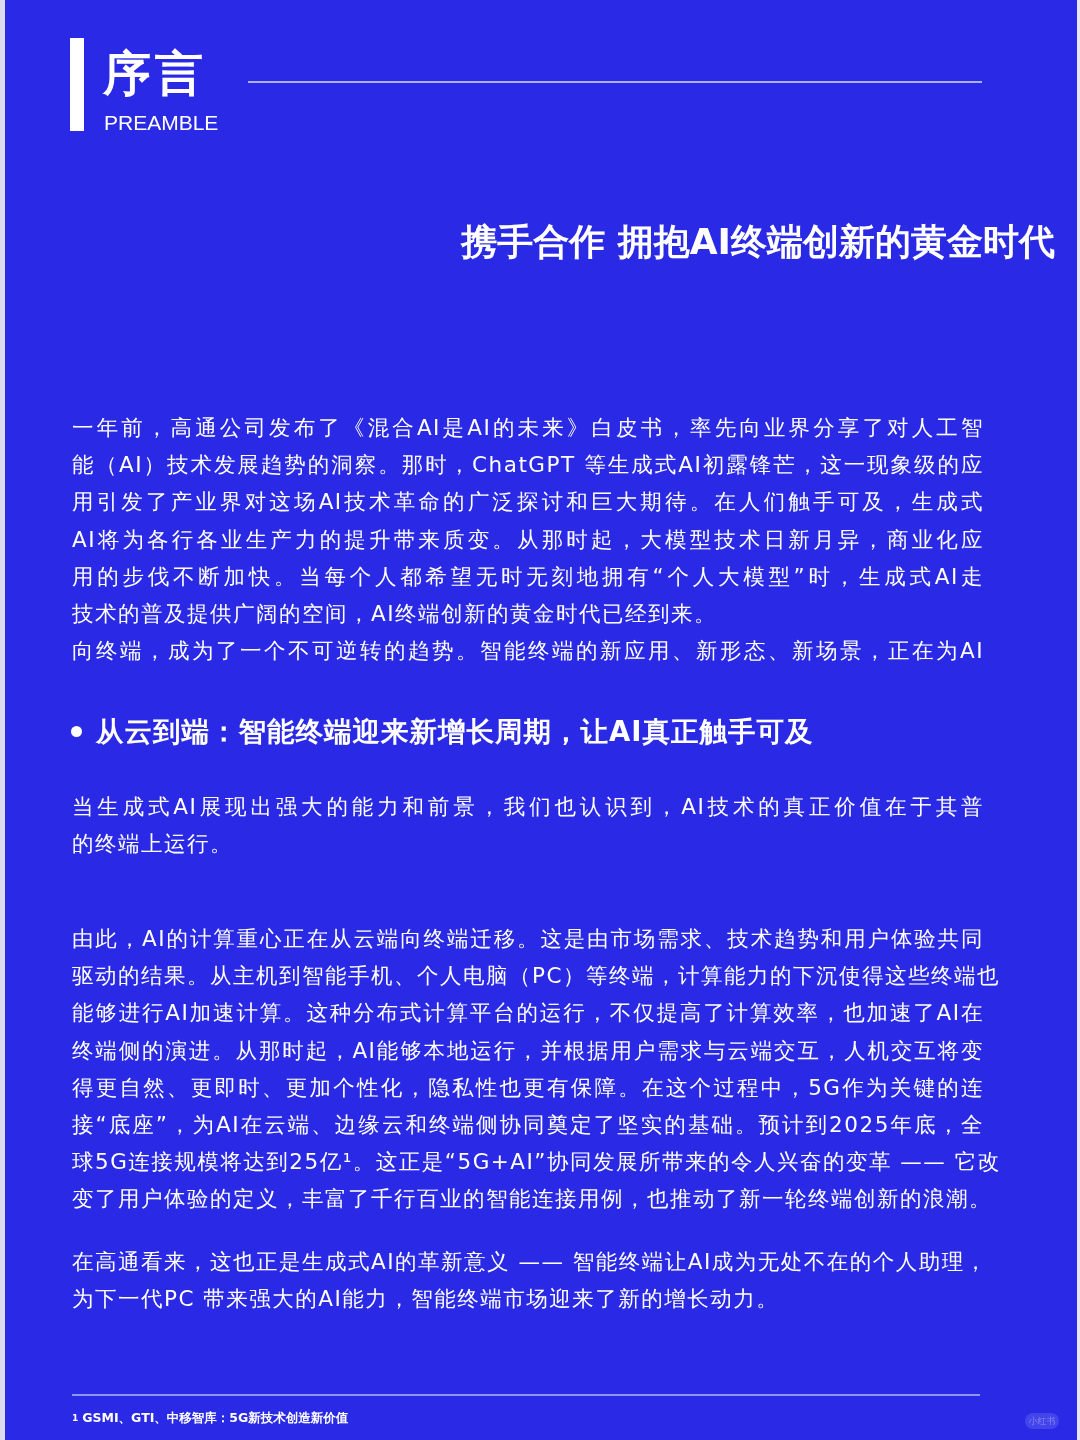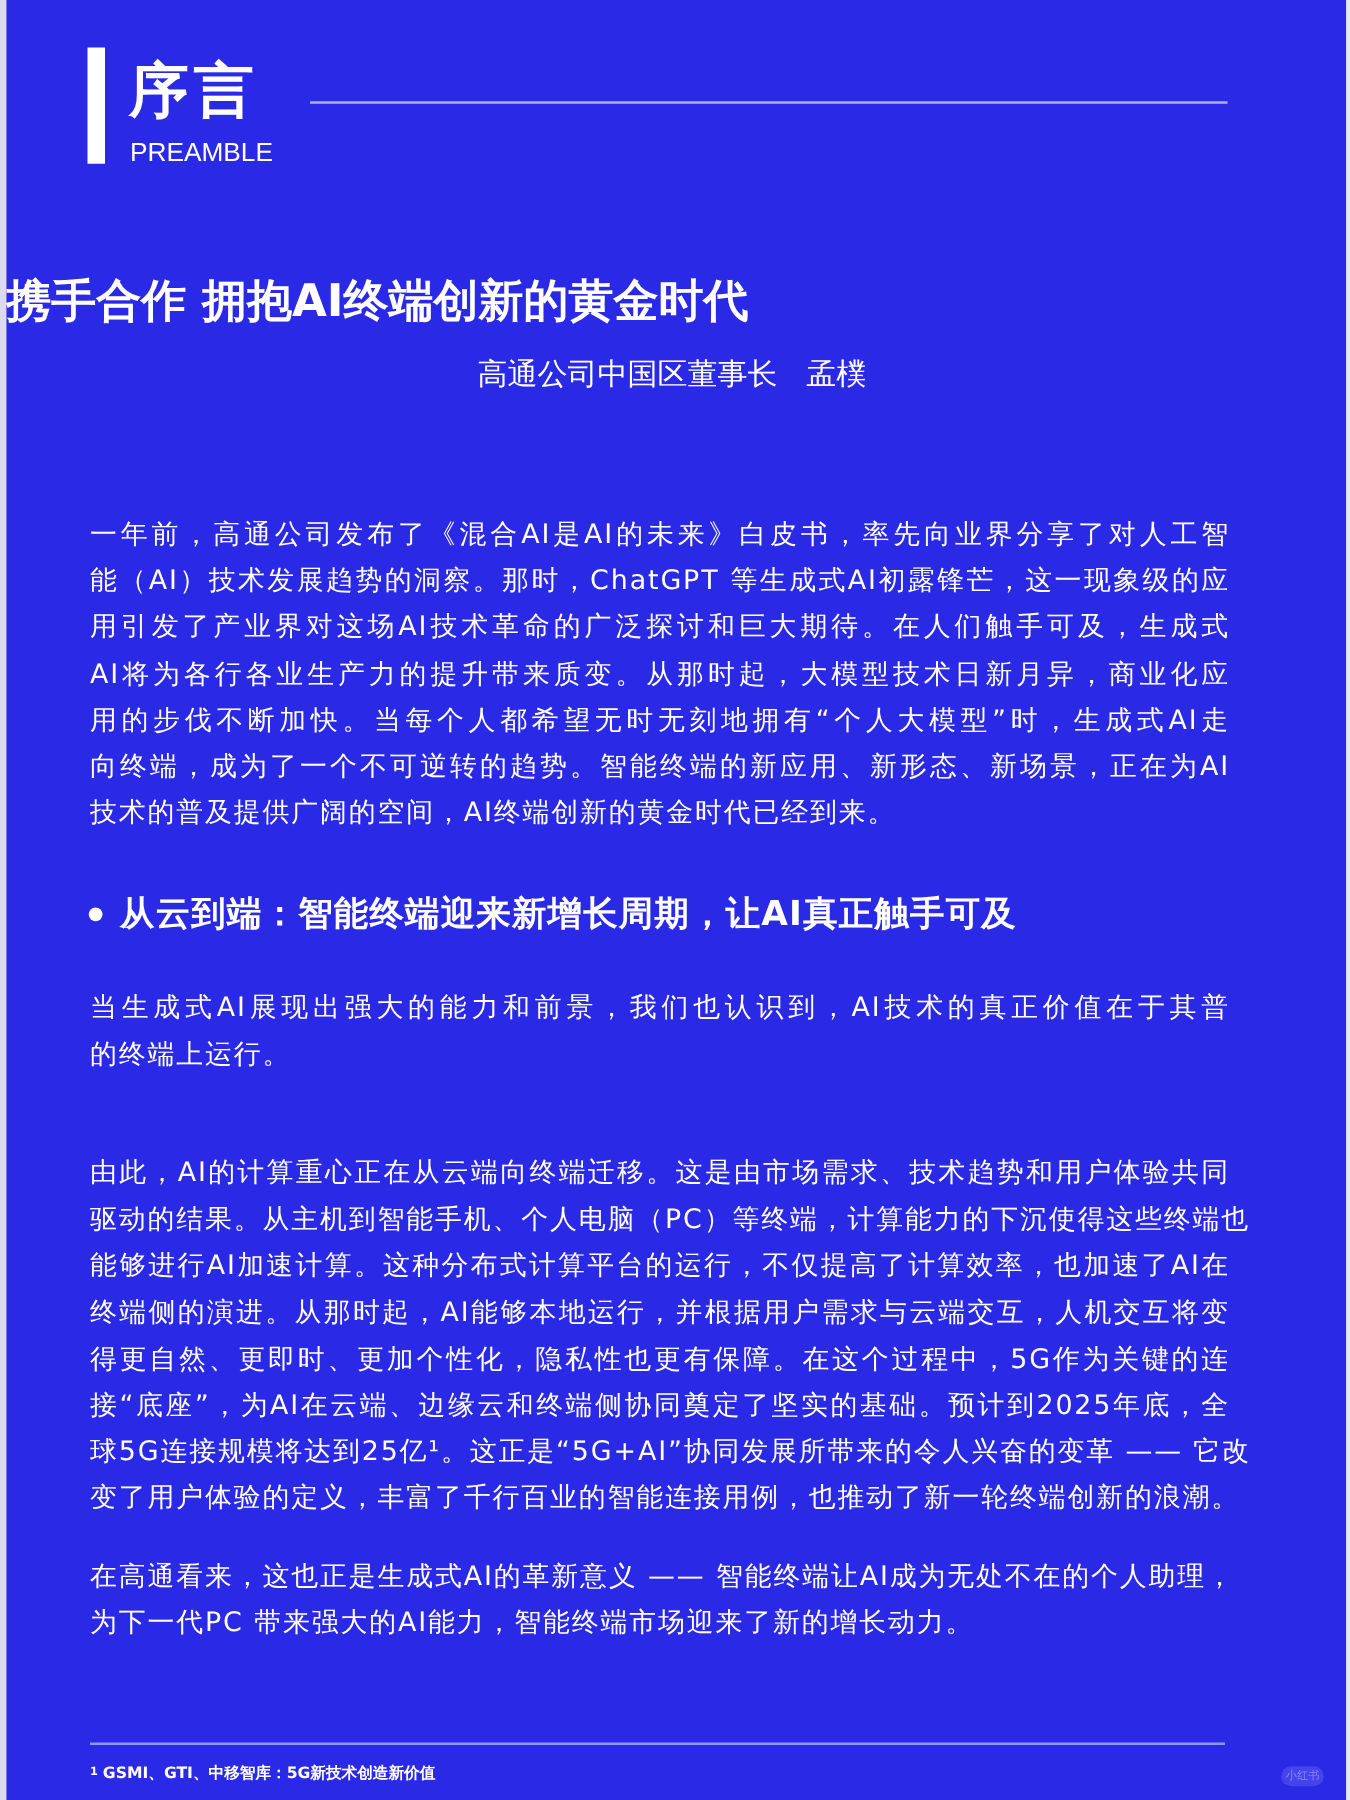--- a/index.html
+++ b/index.html
@@ -59,21 +59,21 @@
       left: 243px; top: 81px;
       width: 734px; height: 2px;
       background: #aab0f4;
     }
 
     
     .article-title {
       position: absolute;
       left: 0; top: 218px;
       width: 1050px;
-      text-align: left;
+      text-align: right;
       font-size: 36px;
       font-weight: bold;
       line-height: 48px;
       white-space: nowrap;
     }
     .article-byline {
       position: absolute;
       left: 0; top: 282px;
       width: 1065px;
       text-align: center;
@@ -162,30 +162,29 @@
 <body>
 
 <div class="page">
 
   <div class="header-bar"></div>
   <div class="header-title">序言</div>
   <div class="header-sub">PREAMBLE</div>
   <div class="header-rule"></div>
 
   <div class="article-title">携手合作 拥抱AI终端创新的黄金时代</div>
-  <div class="article-byline">高通公司中国区董事长   孟樸</div>
 
   <div class="para p1">
     <span class="line">一年前，高通公司发布了《混合AI是AI的未来》白皮书，率先向业界分享了对人工智</span>
     <span class="line">能（AI）技术发展趋势的洞察。那时，ChatGPT 等生成式AI初露锋芒，这一现象级的应</span>
     <span class="line">用引发了产业界对这场AI技术革命的广泛探讨和巨大期待。在人们触手可及，生成式</span>
     <span class="line">AI将为各行各业生产力的提升带来质变。从那时起，大模型技术日新月异，商业化应</span>
     <span class="line">用的步伐不断加快。当每个人都希望无时无刻地拥有“个人大模型”时，生成式AI走</span>
+    <span class="line last">技术的普及提供广阔的空间，AI终端创新的黄金时代已经到来。</span>
     <span class="line">向终端，成为了一个不可逆转的趋势。智能终端的新应用、新形态、新场景，正在为AI</span>
-    <span class="line last">技术的普及提供广阔的空间，AI终端创新的黄金时代已经到来。</span>
   </div>
 
   <div class="section-head">
     <span class="bullet"></span>
     <span class="section-text">从云到端：智能终端迎来新增长周期，让AI真正触手可及</span>
   </div>
 
   <div class="para p2">
     <span class="line">当生成式AI展现出强大的能力和前景，我们也认识到，AI技术的真正价值在于其普</span>
     <span class="line last">的终端上运行。</span>

